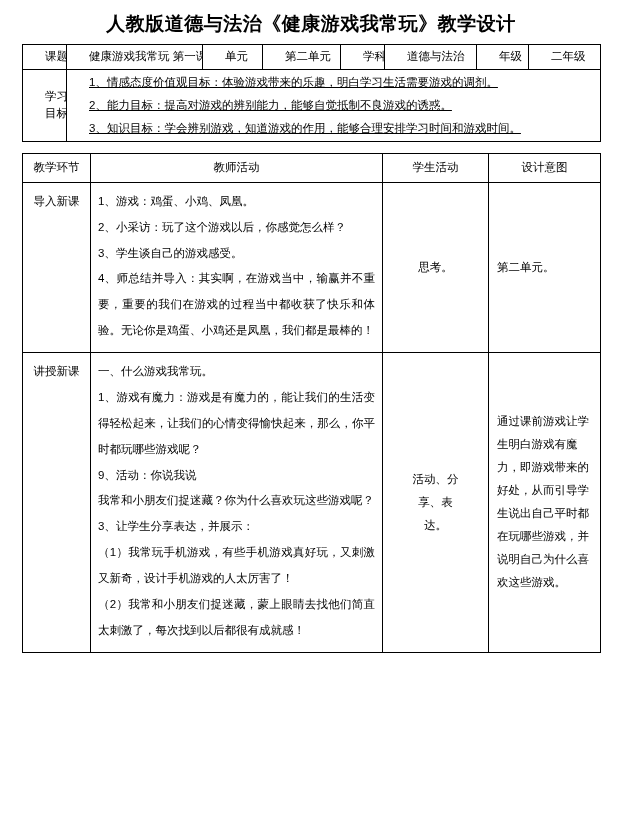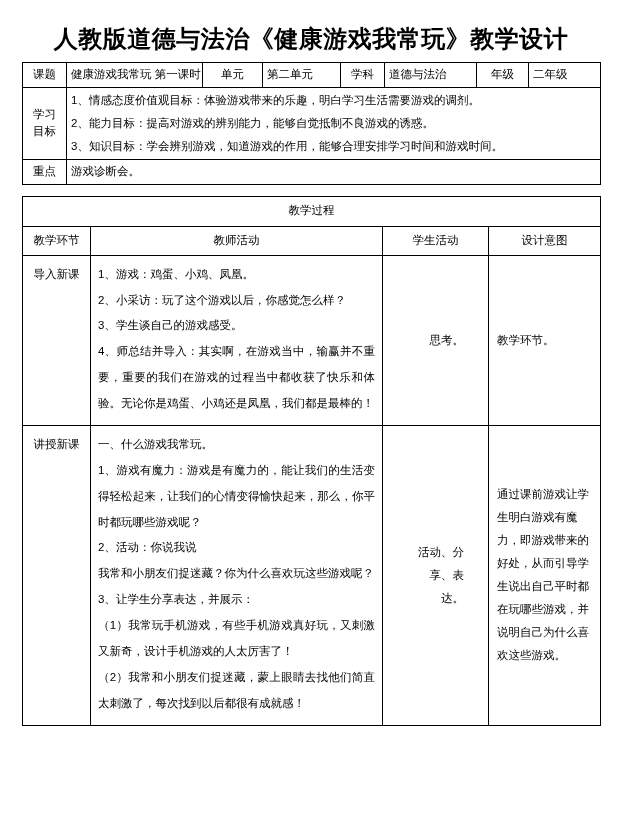--- a/index.html
+++ b/index.html
@@ -16,59 +16,60 @@
   }
   .page {
     width: 622px;
     height: 835px;
     position: relative;
     box-sizing: border-box;
     padding: 0 22px;
   }
   .doc-title {
     text-align: center;
-    font-size: 24px;
+    font-size: 19px;
     font-weight: bold;
     letter-spacing: 0.5px;
     line-height: 1;
-    padding-top: 27px;
+    padding-top: 14px;
     padding-bottom: 11px;
     white-space: nowrap;
   }
   table {
     border-collapse: collapse;
     width: 578px;
     table-layout: fixed;
   }
   td {
     border: 1px solid #000000;
     vertical-align: middle;
     font-size: 11.5px;
     line-height: 1.9;
     padding: 2px 5px;
   }
   .info-table td {
     height: 21px;
-    padding: 1px 4px;
+    padding: 1px 22px;
     white-space: nowrap;
     overflow: hidden;
   }
   .lbl {
     text-align: center;
     white-space: nowrap;
   }
   .goal-label {
     text-align: center;
     line-height: 1.55;
     white-space: normal;
   }
   .goal-cell {
     padding: 5px 6px 6px 6px;
     line-height: 2.0;
     white-space: normal;
+    text-decoration: underline;
   }
   .goal-cell p {
     margin: 0;
   }
   .proc-title td {
     text-align: center;
     height: 25px;
     padding: 2px 0;
   }
   .proc-head td {
@@ -91,21 +92,21 @@
   .teacher-cell p {
     margin: 0;
   }
   .teacher-cell p.bold {
     font-weight: normal;
   }
   .mid-cell {
     vertical-align: middle;
     padding: 4px 24px;
     line-height: 2.0;
-    text-align: right;
+    text-align: center;
   }
   .intent-cell {
     vertical-align: middle;
     padding: 4px 8px;
     line-height: 2.0;
     text-align: left;
   }
 </style>
 </head>
 <body>
@@ -140,65 +141,58 @@
         <td class="goal-label">
           <div>学习</div>
           <div>目标</div>
         </td>
         <td class="goal-cell" colspan="7">
           <p>1、情感态度价值观目标：体验游戏带来的乐趣，明白学习生活需要游戏的调剂。</p>
           <p>2、能力目标：提高对游戏的辨别能力，能够自觉抵制不良游戏的诱惑。</p>
           <p>3、知识目标：学会辨别游戏，知道游戏的作用，能够合理安排学习时间和游戏时间。</p>
         </td>
       </tr>
-      <tr>
-        <td class="lbl">重点</td>
-        <td colspan="7">游戏诊断会。</td>
-      </tr>
     </tbody>
   </table>
 
   <div style="height:11px"></div>
 
   <table class="process-table">
     <colgroup>
       <col style="width:68px">
       <col style="width:292px">
       <col style="width:106px">
       <col style="width:112px">
     </colgroup>
     <tbody>
-      <tr class="proc-title">
-        <td colspan="4">教学过程</td>
-      </tr>
       <tr class="proc-head">
         <td>教学环节</td>
         <td>教师活动</td>
         <td>学生活动</td>
         <td>设计意图</td>
       </tr>
 
       <tr>
         <td class="stage-cell">导入新课</td>
         <td class="teacher-cell">
           <p>1、游戏：鸡蛋、小鸡、凤凰。</p>
           <p>2、小采访：玩了这个游戏以后，你感觉怎么样？</p>
           <p>3、学生谈自己的游戏感受。</p>
           <p>4、师总结并导入：其实啊，在游戏当中，输赢并不重要，重要的我们在游戏的过程当中都收获了快乐和体验。无论你是鸡蛋、小鸡还是凤凰，我们都是最棒的！</p>
         </td>
         <td class="mid-cell">思考。</td>
-        <td class="intent-cell">教学环节。</td>
+        <td class="intent-cell">第二单元。</td>
       </tr>
 
       <tr>
         <td class="stage-cell">讲授新课</td>
         <td class="teacher-cell">
           <p class="bold">一、什么游戏我常玩。</p>
           <p>1、游戏有魔力：游戏是有魔力的，能让我们的生活变得轻松起来，让我们的心情变得愉快起来，那么，你平时都玩哪些游戏呢？</p>
-          <p>2、活动：你说我说</p>
+          <p>9、活动：你说我说</p>
           <p>我常和小朋友们捉迷藏？你为什么喜欢玩这些游戏呢？</p>
           <p>3、让学生分享表达，并展示：</p>
           <p>（1）我常玩手机游戏，有些手机游戏真好玩，又刺激又新奇，设计手机游戏的人太厉害了！</p>
           <p>（2）我常和小朋友们捉迷藏，蒙上眼睛去找他们简直太刺激了，每次找到以后都很有成就感！</p>
         </td>
         <td class="mid-cell">活动、分享、表达。</td>
         <td class="intent-cell">通过课前游戏让学生明白游戏有魔力，即游戏带来的好处，从而引导学生说出自己平时都在玩哪些游戏，并说明自己为什么喜欢这些游戏。</td>
       </tr>
     </tbody>
   </table>

